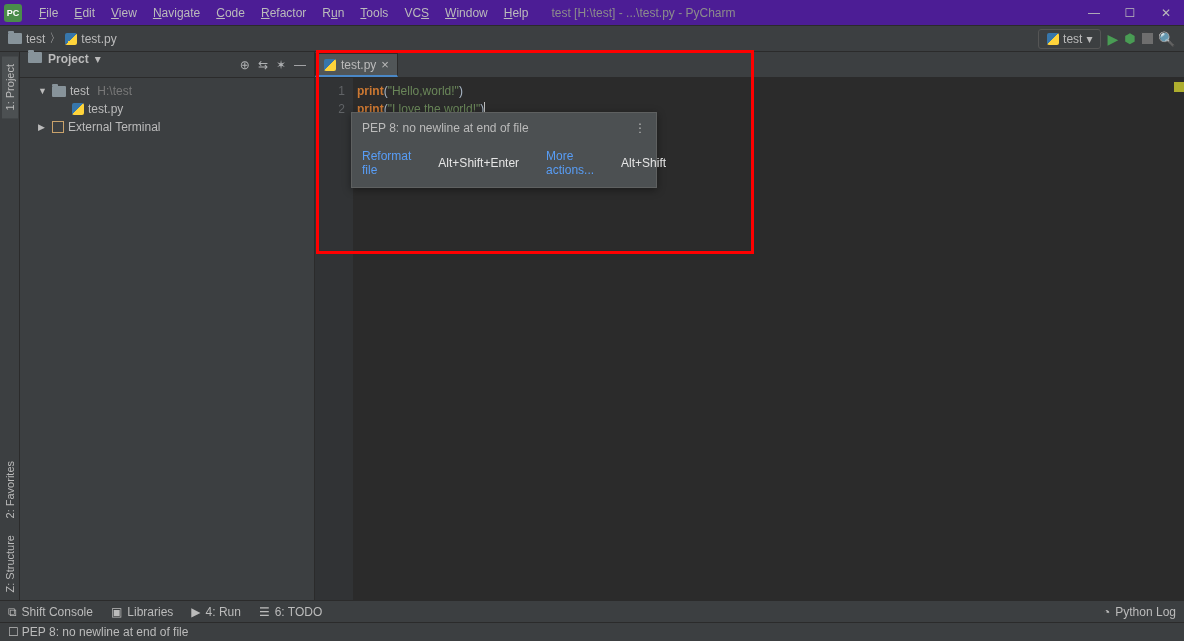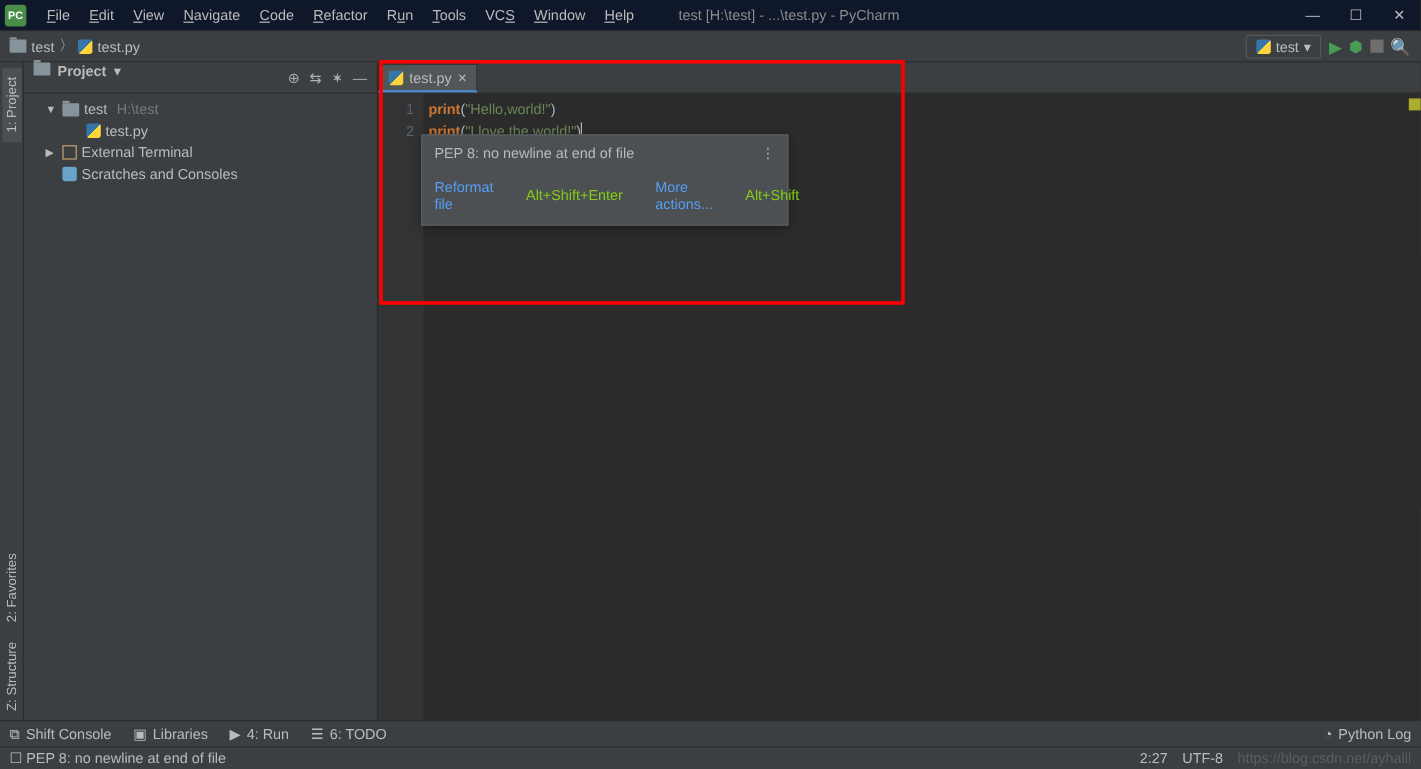--- a/index.html
+++ b/index.html
@@ -1,22 +1,22 @@
 <!DOCTYPE html>
 <html><head>
 <meta charset="utf-8">
 <style>
 * { margin: 0; padding: 0; box-sizing: border-box; font-family: "Segoe UI", Arial, sans-serif; font-size: 12px; }
 html, body { width: 1184px; height: 641px; background: #3c3f41; color: #bbbbbb; overflow: hidden; }
-.titlebar { height: 26px; background: #0f172a; border-bottom: 1px solid #2b2b2b; display: flex; align-items: center; padding: 0 4px; }
+.titlebar { height: 26px; background: #4c1d95; border-bottom: 1px solid #2b2b2b; display: flex; align-items: center; padding: 0 4px; }
 .app-icon { width: 18px; height: 18px; background: #4a8c4a; border-radius: 3px; display: flex; align-items: center; justify-content: center; font-size: 9px; font-weight: bold; color: #fff; margin-right: 10px; }
 .menu { display: flex; gap: 2px; }
 .menu-item { padding: 3px 7px; cursor: pointer; }
 .menu-item .ul { text-decoration: underline; }
-.title-text { margin-left: 30px; color: #8c8c8c; }
+.title-text { margin-left: 16px; color: #8c8c8c; }
 .win-controls { margin-left: auto; display: flex; gap: 8px; align-items: center; }
 .win-btn { width: 28px; height: 20px; display: flex; align-items: center; justify-content: center; color: #bbb; cursor: pointer; }
 .nav-bar { height: 26px; background: #3c3f41; border-bottom: 1px solid #2b2b2b; display: flex; align-items: center; padding: 0 8px; }
 .crumb { display: flex; align-items: center; gap: 4px; color: #bbb; }
 .folder-icon { width: 14px; height: 11px; background: #87939a; border-radius: 1px; position: relative; }
 .folder-icon::before { content: ''; position: absolute; top: -2px; left: 0; width: 6px; height: 2px; background: #87939a; border-radius: 1px 1px 0 0; }
 .py-icon { width: 12px; height: 12px; background: linear-gradient(135deg, #3776ab 50%, #ffd43b 50%); border-radius: 2px; }
 .nav-right { margin-left: auto; display: flex; align-items: center; gap: 6px; }
 .run-config { background: #3c3f41; border: 1px solid #555; border-radius: 3px; padding: 2px 8px; display: flex; align-items: center; gap: 4px; }
 .run-play { color: #499c54; font-size: 14px; }
@@ -53,21 +53,21 @@
 .kw { color: #cc7832; font-weight: bold; }
 .str { color: #6a8759; }
 .paren { color: #a9b7c6; }
 .cursor-caret { border-right: 1px solid #bbb; }
 .red-box { position: absolute; border: 3px solid #ff0000; pointer-events: none; }
 .hint-popup { position: absolute; background: #4c5052; border: 1px solid #5e6060; box-shadow: 0 2px 8px rgba(0,0,0,.4); width: 306px; }
 .hint-top { padding: 8px 10px; display: flex; justify-content: space-between; align-items: center; color: #bbb; }
 .hint-dots { color: #bbb; cursor: pointer; }
 .hint-bottom { padding: 6px 10px 10px; display: flex; gap: 27px; align-items: center; }
 .hint-link { color: #589df6; cursor: pointer; }
-.hint-shortcut { color: #84cc16; }
+.hint-shortcut { color: #e5e5e5; }
 .editor-marker { position: absolute; right: 0; top: 4px; width: 10px; height: 10px; background: #aeae2e; }
 .bottom-bar { height: 22px; background: #3c3f41; border-top: 1px solid #2b2b2b; display: flex; align-items: center; padding: 0 8px; gap: 18px; }
 .bottom-item { display: flex; align-items: center; gap: 5px; cursor: pointer; color: #bbb; }
 .bottom-right { margin-left: auto; }
 .status-bar { height: 19px; background: #3c3f41; border-top: 1px solid #2b2b2b; display: flex; align-items: center; padding: 0 8px; color: #bbb; font-size: 11px; }
 .status-right { margin-left: auto; display: flex; gap: 12px; }
 .watermark { color: #5a5e60; }
 </style>
 </head>
 <body>
@@ -147,25 +147,20 @@
       <div class="tree-row tree-indent-2">
         <span class="tree-arrow"></span>
         <span class="py-icon"></span>
         <span class="tree-label">test.py</span>
       </div>
       <div class="tree-row tree-indent-1">
         <span class="tree-arrow">▶</span>
         <span class="lib-icon"></span>
         <span class="tree-label">External Terminal</span>
       </div>
-      <div class="tree-row tree-indent-1">
-        <span class="tree-arrow"></span>
-        <span class="scratch-icon"></span>
-        <span class="tree-label">Scratches and Consoles</span>
-      </div>
     </div>
   </div>
 
   <div class="editor-area">
     <div class="editor-tabs">
       <div class="editor-tab">
         <span class="py-icon"></span>
         <span>test.py</span>
         <span class="tab-close">×</span>
       </div>
@@ -214,20 +209,15 @@
   </div>
   <div class="bottom-item bottom-right">
     <span>◔</span>
     <span>Python Log</span>
   </div>
 </div>
 
 <div class="status-bar">
   <span>☐</span>&nbsp;
   <span>PEP 8: no newline at end of file</span>
-  <div class="status-right">
-    <span>2:27</span>
-    <span>UTF-8</span>
-    <span class="watermark">https://blog.csdn.net/ayhalll</span>
-  </div>
 </div>
 
 <div class="red-box" id="redbox" style="left: 316px; top: 50px; width: 438px; height: 204px;"></div>
 
 </body></html>

